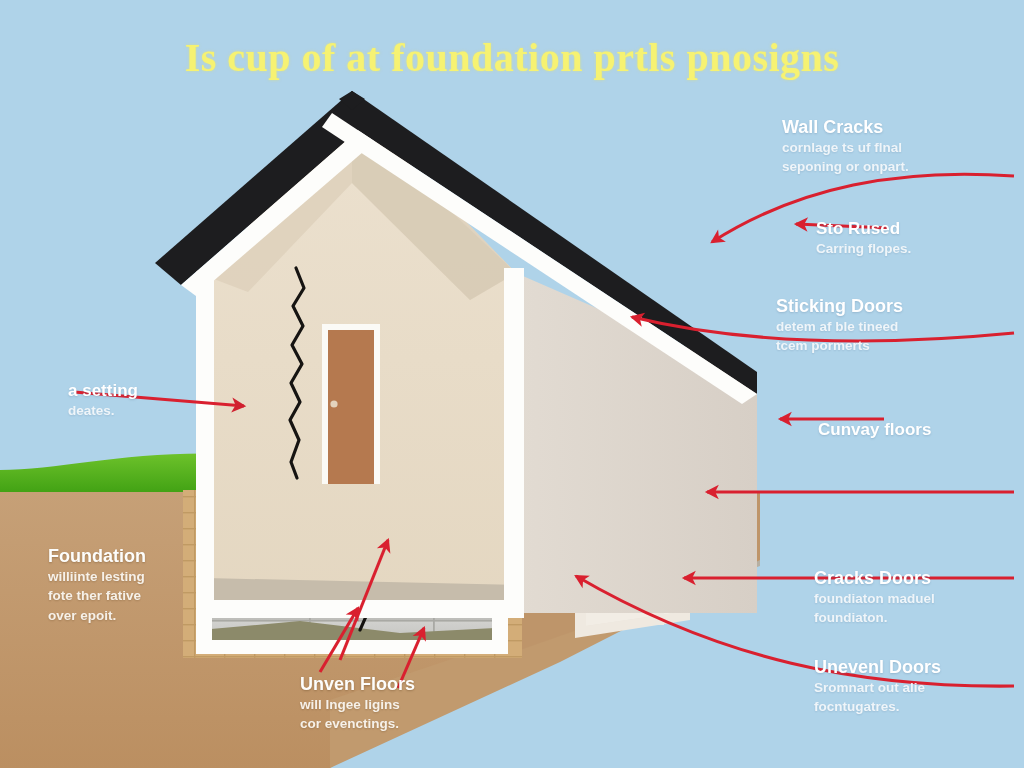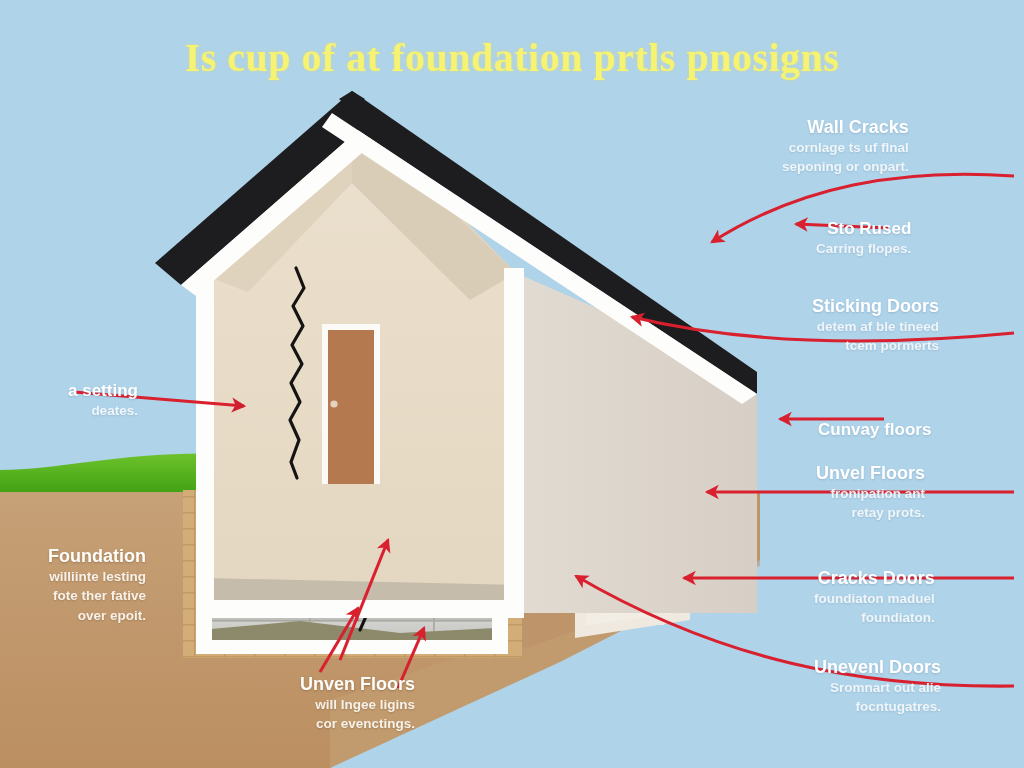--- a/index.html
+++ b/index.html
@@ -29,21 +29,21 @@
     font-family: "Liberation Serif", serif;
     font-weight: bold;
     font-size: 40px;
     letter-spacing: 0.5px;
     color: #f6f272;
     text-shadow: 0 0 3px rgba(235,230,90,0.55);
     white-space: nowrap;
   }
 
   
-  .callout { position: absolute; text-align: right; }
+  .callout { position: absolute; }
   .callout .hd {
     font-size: 18px;
     font-weight: bold;
     color: #ffffff;
     line-height: 1.18;
     white-space: nowrap;
     text-shadow: 0 1px 2px rgba(90,120,150,0.30);
   }
   .callout .sub {
     font-size: 13.5px;
@@ -225,35 +225,30 @@
     <div class="hd">Wall Cracks</div>
     <div class="sub">cornlage ts uf flnal</div>
     <div class="sub">seponing or onpart.</div>
   </div>
 
   <div class="callout" style="left:816px; top:219px;">
     <div class="hd small">Sto Rused</div>
     <div class="sub">Carring flopes.</div>
   </div>
 
-  <div class="callout" style="left:812px; top:296px;">
+  <div class="callout" style="left:776px; top:296px;">
     <div class="hd">Sticking Doors</div>
     <div class="sub">detem af ble tineed</div>
     <div class="sub">tcem pormerts</div>
   </div>
 
   <div class="callout" style="left:818px; top:420px;">
     <div class="hd small">Cunvay floors</div>
   </div>
 
-  <div class="callout" style="left:816px; top:463px;">
-    <div class="hd">Unvel Floors</div>
-    <div class="sub">fronipation ant</div>
-    <div class="sub">retay prots.</div>
-  </div>
 
   <div class="callout" style="left:814px; top:568px;">
     <div class="hd">Cracks Doors</div>
     <div class="sub">foundiaton maduel</div>
     <div class="sub">foundiaton.</div>
   </div>
 
   <div class="callout" style="left:814px; top:657px;">
     <div class="hd">Unevenl Doors</div>
     <div class="sub">Sromnart out alie</div>

